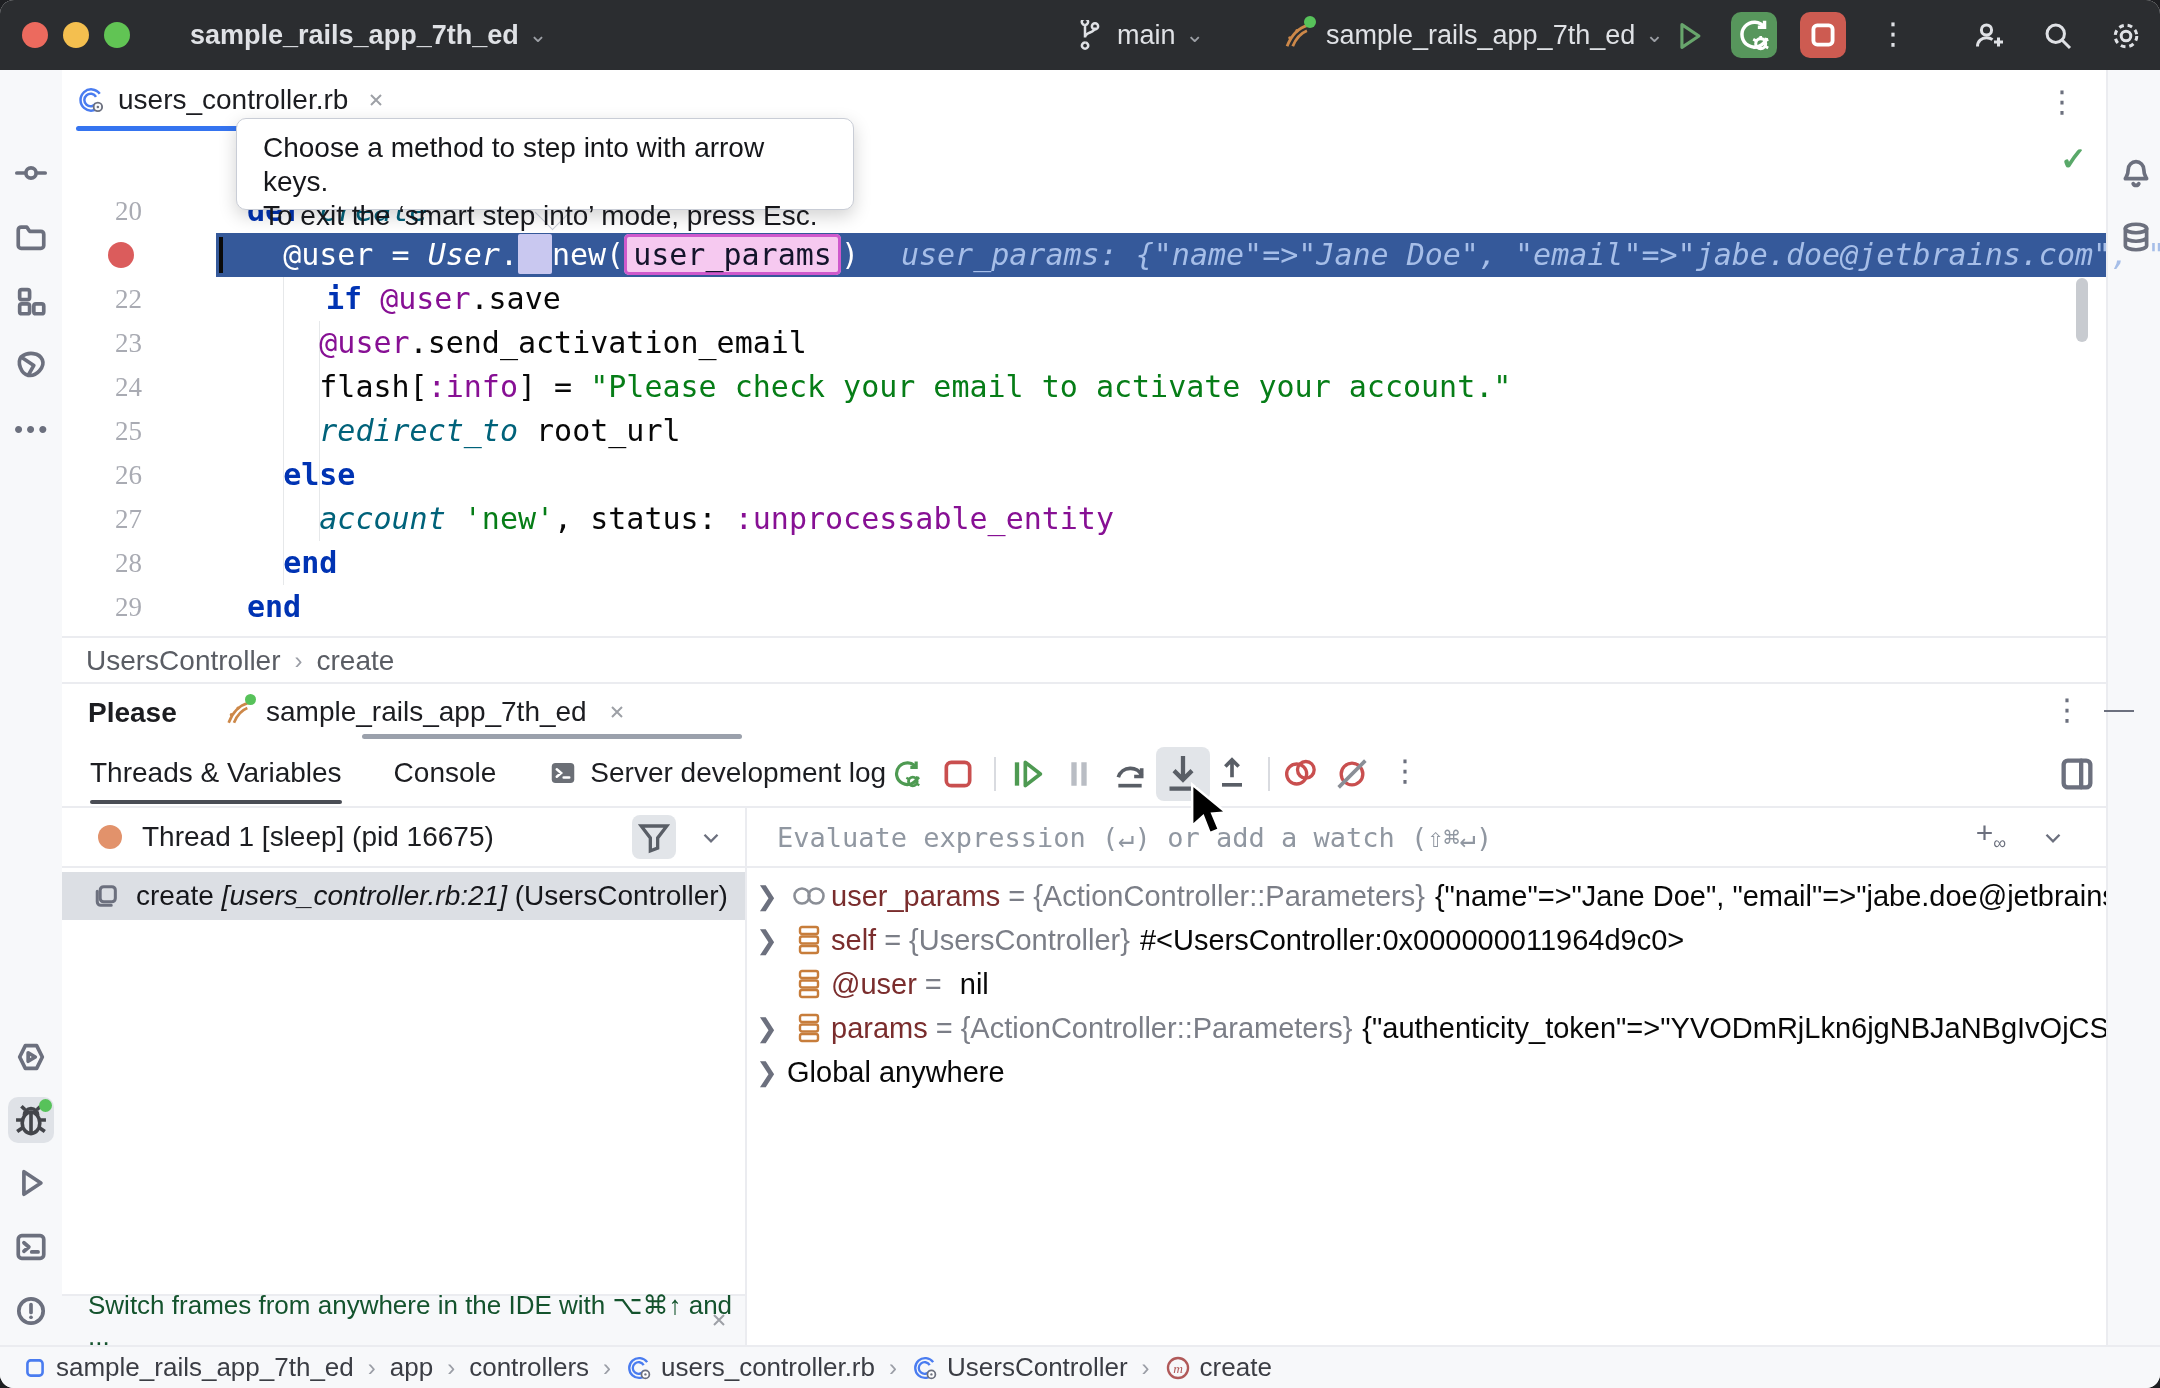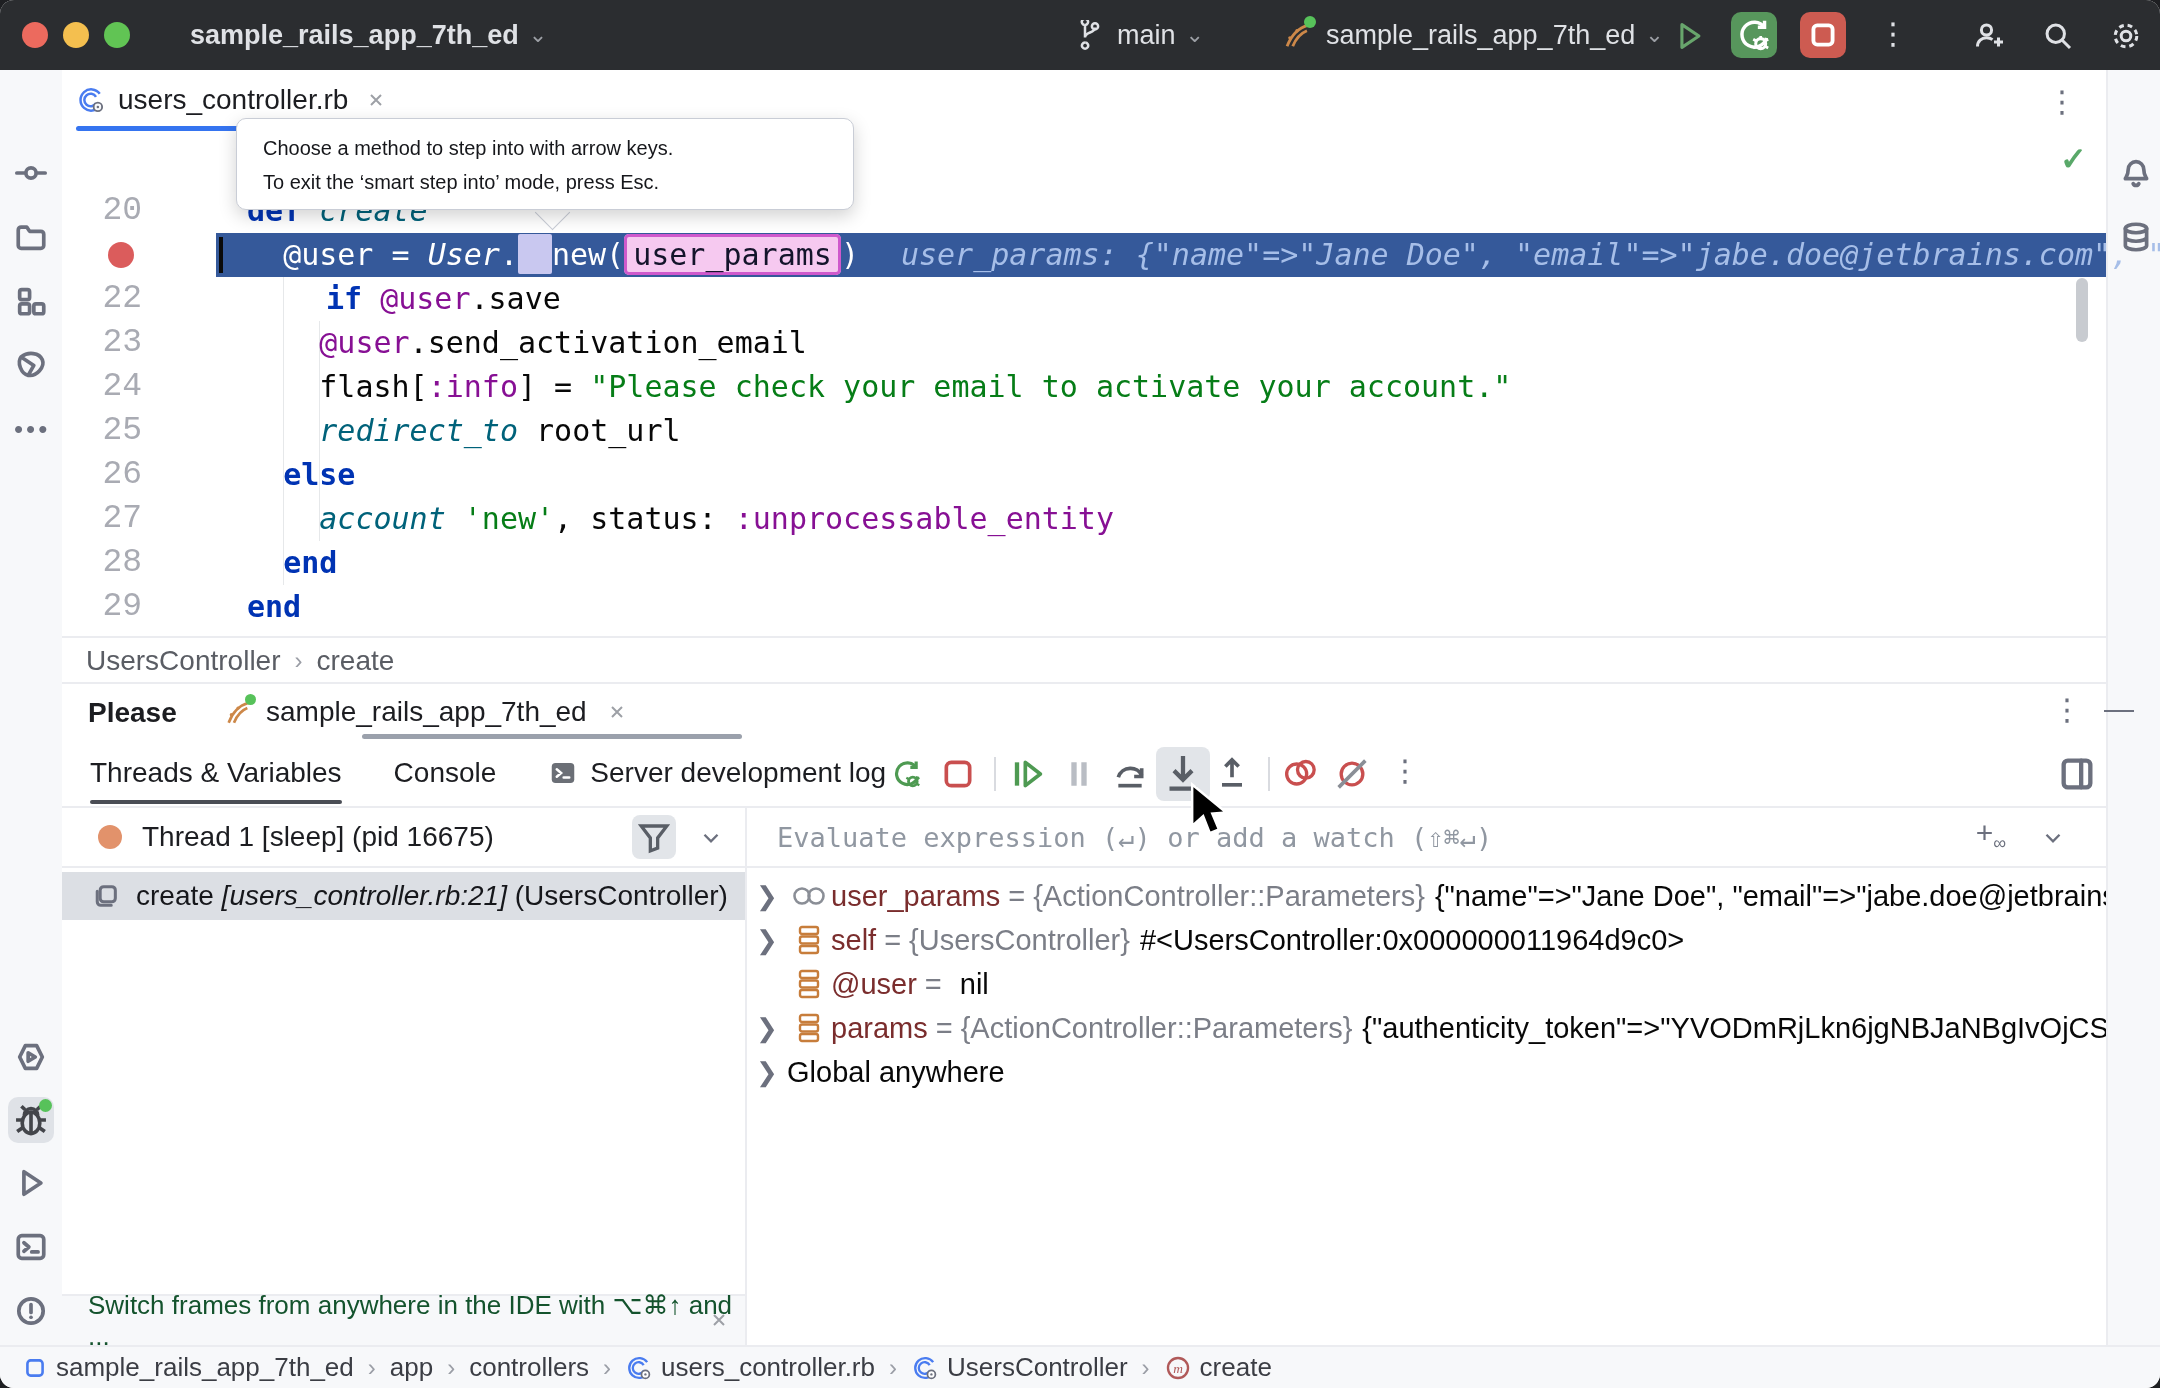--- a/index.html
+++ b/index.html
@@ -11,37 +11,37 @@
   #titlebar{position:absolute;left:0;top:0;width:2160px;height:70px;background:#2b2d30;color:#dfe1e5;}
   .tl-dot{position:absolute;top:22px;width:26px;height:26px;border-radius:50%;}
   .tb-text{font-size:27px;color:#dfe1e5;}
   .tb-chev{color:#9da0a6;font-size:22px;}
   
   .tabbar{position:absolute;left:62px;top:70px;width:2044px;height:62px;background:#ffffff;border-bottom:2px solid #ebecf0;}
   #leftrail{position:absolute;left:0;top:70px;width:62px;height:1275px;background:#f7f8fa;border-right:2px solid #ebecf0;}
   #rightrail{position:absolute;left:2106px;top:70px;width:54px;height:1275px;background:#f7f8fa;border-left:2px solid #ebecf0;}
   
   .code-row{position:absolute;left:62px;width:2044px;height:44px;font-family:"DejaVu Sans Mono",monospace;font-size:30px;white-space:pre;}
-  .lnum{position:absolute;left:0;top:0;width:80px;height:44px;line-height:44px;text-align:right;color:#a9abb3;font-size:33px;font-family:Liberation Mono, monospace;}
+  .lnum{position:absolute;left:0;top:0;width:80px;height:44px;line-height:44px;text-align:right;color:#a9abb3;font-size:27px;font-family:Liberation Serif, serif;}
   .code-text{position:absolute;left:185px;top:0;height:44px;line-height:44px;}
   .tk-kw{color:#0033B3;font-weight:bold;}
   .tk-meth{color:#00627A;font-style:italic;}
   .tk-ivar{color:#871094;}
   .tk-sym{color:#871094;}
   .tk-str{color:#067D17;}
   .tk-plain{color:#080808;}
   .tk-w{color:#ffffff;}
   .tk-wi{color:#ffffff;font-style:italic;}
   .tk-dk{color:#14142b;}
   .chip-lav{display:inline-block;width:34px;height:40px;background:#c9c8f0;border-radius:2px;vertical-align:-9px;}
   .chip-pink{background:#f6c9f0;border:3px solid #cf59cc;border-radius:5px;padding:0 6px;color:#14142b;}
   .hint{color:#a6bee8;font-style:italic;margin-left:42px;}
   .guide{position:absolute;width:1px;background:#e6e8ea;}
   
-  #tooltip{position:absolute;left:236px;top:118px;width:618px;height:92px;background:#fff;border:1.5px solid #c9cdd6;border-radius:10px;box-shadow:0 6px 18px rgba(0,0,0,.18);z-index:40;padding:12px 26px;box-sizing:border-box;font-size:20px;color:#16171b;line-height:34px;}
+  #tooltip{position:absolute;left:236px;top:118px;width:618px;height:92px;background:#fff;border:1.5px solid #c9cdd6;border-radius:10px;box-shadow:0 6px 18px rgba(0,0,0,.18);z-index:40;padding:12px 26px;box-sizing:border-box;font-size:28px;color:#16171b;line-height:34px;}
   #tooltip-caret{position:absolute;left:540px;top:200px;width:24px;height:24px;background:#fff;border-right:1.5px solid #c9cdd6;border-bottom:1.5px solid #c9cdd6;transform:rotate(45deg);z-index:39;}
   .var-row{position:absolute;left:747px;width:1359px;height:44px;display:flex;align-items:center;font-size:29px;color:#080808;white-space:nowrap;overflow:hidden;}
   .var-chev{width:40px;text-align:center;color:#6c707e;font-size:26px;flex:0 0 40px;}
   .var-icon{width:44px;flex:0 0 44px;display:flex;justify-content:center;}
   .var-name{color:#7a2d2d;}
   .var-eq{color:#7b7e87;margin:0 8px;}
   .var-type{color:#7b7e87;}
   .var-val{color:#080808;margin-left:10px;}
   .dbg-tab{display:flex;align-items:center;height:100%;position:relative;font-size:28px;color:#1c1d21;}
   .crumb{display:flex;align-items:center;font-size:26px;color:#3b3d44;}

